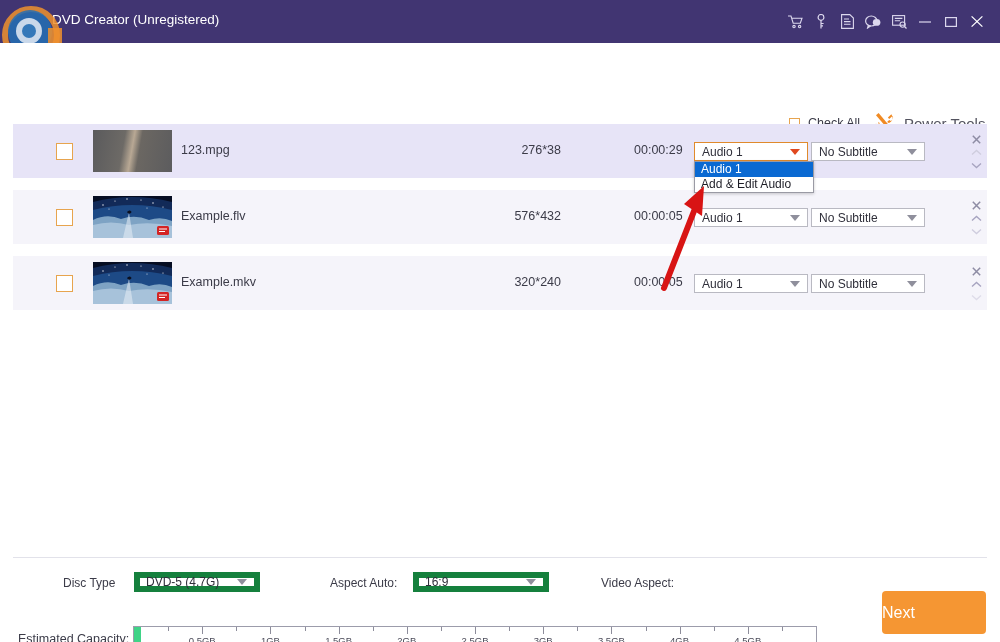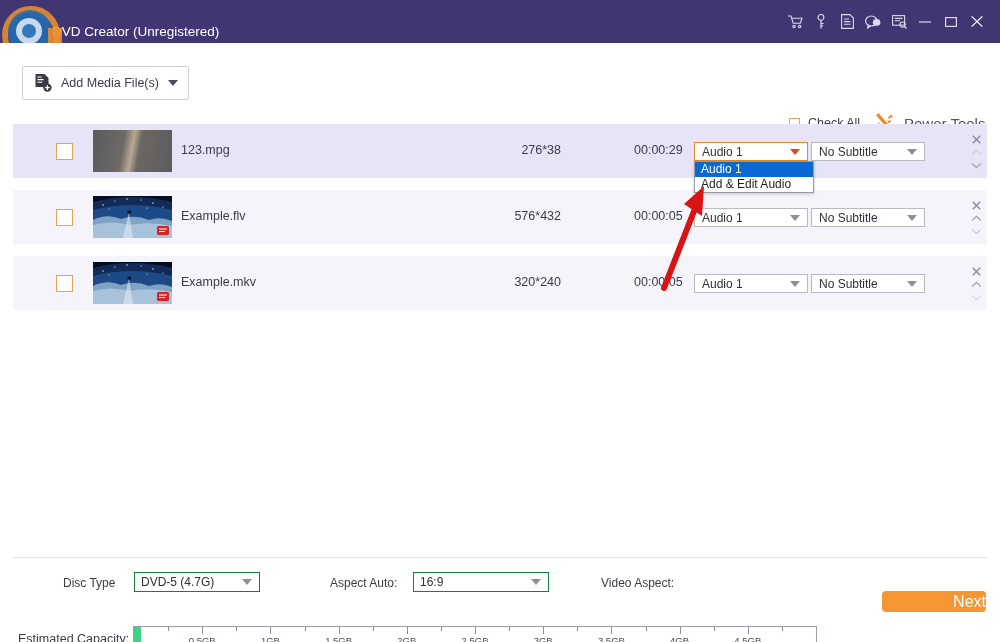--- a/index.html
+++ b/index.html
@@ -10,21 +10,21 @@
     font-size:12px;color:#3a3a4a;
     position:relative;
   }
   
   .titlebar{
     position:absolute;left:0;top:0;width:1000px;height:43px;
     background:#413572;
   }
   .titlebar-title{
     position:absolute;left:52px;top:12px;
-    font-size:13.5px;color:#ffffff;white-space:nowrap;margin-top:12px;
+    font-size:13.5px;color:#ffffff;white-space:nowrap;
   }
   .title-icons{
     position:absolute;right:10px;top:0;height:43px;
     display:flex;align-items:center;gap:0px;
   }
   .ticon{
     width:26px;height:43px;display:flex;align-items:center;justify-content:center;
     color:#dcd8ee;
   }
   .ticon svg{display:block;}
@@ -165,38 +165,38 @@
   .dd-item.hl{background:#0a69d2;color:#ffffff;}
   
   .ann-arrow{position:absolute;left:648px;top:176px;width:100px;height:116px;z-index:45;pointer-events:none;}
   
   .bottom{
     position:absolute;left:13px;top:557px;width:974px;height:74px;
     background:#ffffff;border-top:1px solid #e2e2ea;
   }
   .blabel{position:absolute;font-size:12px;color:#3b3b48;}
   .bsel{
-    position:absolute;height:20px;border:1px solid #15803d;background:#fff;box-sizing:border-box;
+    position:absolute;height:20px;border:6px solid #15803d;background:#fff;box-sizing:border-box;
     display:flex;align-items:center;cursor:pointer;
   }
   .bsel .sel-text{margin-left:6px;font-size:12px;}
   .cap-label{position:absolute;left:5px;top:74px;font-size:12.5px;color:#3b3b48;}
   .cap-bar{
     position:absolute;left:120px;top:68px;width:684px;height:22px;
     border:1px solid #9c9cab;background:#ffffff;box-sizing:border-box;
   }
   .cap-fill{position:absolute;left:0;top:0;width:7px;height:20px;background:#3fd387;}
   .tick{position:absolute;top:0;width:1px;background:#8d8d9b;}
   .tick.major{height:7px;}
   .tick.minor{height:4px;}
   .cap-tl{position:absolute;top:8px;font-size:9.5px;color:#4a4a58;text-align:center;}
   .next-btn{
-    position:absolute;left:869px;top:33px;width:104px;height:21px;
+    position:absolute;left:869px;top:33px;width:104px;height:43px;
     background:#f59633;border-radius:4px;
-    display:flex;align-items:center;justify-content:flex-end;cursor:pointer;
+    display:flex;align-items:center;justify-content:flex-start;cursor:pointer;
   }
   .next-label{color:#ffffff;font-size:16px;}
 </style>
 </head>
 <body>
 
 <div class="titlebar">
   <div class="titlebar-title">DVD Creator (Unregistered)</div>
   <div class="title-icons">
     <div class="ticon">
@@ -256,30 +256,20 @@
     <div class="wm-ring"></div>
     <div class="wm-ring2"></div>
     <div class="wm-ring3"></div>
     <div class="wm-ring4"></div>
     <div class="wm-bar"></div>
   </div>
   <div class="wm-url">www.pc0359.cn</div>
 </div>
 
 <div class="toolbar">
-  <div class="add-media-btn">
-    <svg class="add-media-icon" viewBox="0 0 18 20">
-      <path d="M1.5 1h9l4 4v9h-13z" fill="#3a3a42"></path>
-      <path d="M3.4 4h4.4M3.4 6.6h6.2M3.4 9.2h5" stroke="#ffffff" stroke-width="1.1"></path>
-      <circle cx="13.4" cy="14.6" r="4.2" fill="#3a3a42"></circle>
-      <path d="M13.4 12.3v4.6M11.1 14.6h4.6" stroke="#ffffff" stroke-width="1.3"></path>
-    </svg>
-    <span class="add-media-label">Add Media File(s)</span>
-    <span class="add-media-caret"></span>
-  </div>
 
   <div class="checkall">
     <span class="checkbox-sq"></span>
     <span class="checkall-label">Check All</span>
   </div>
 
   <div class="powertools">
     <svg width="22" height="20" viewBox="0 0 22 20">
       <path d="M3 2.2l10.5 12.4 2.6-2.2L5.6 0z" fill="#f08a23"></path>
       <path d="M18.4 1.2l-3.5 3.2 1.3 1.5 3.6-3.1c.8 2.2-.1 4.3-1.9 5.2l-1.7-1.1-2.1 2 1.7 1.2c1.9-.5 4.2-2.6 3.8-6z" fill="#f08a23"></path>

